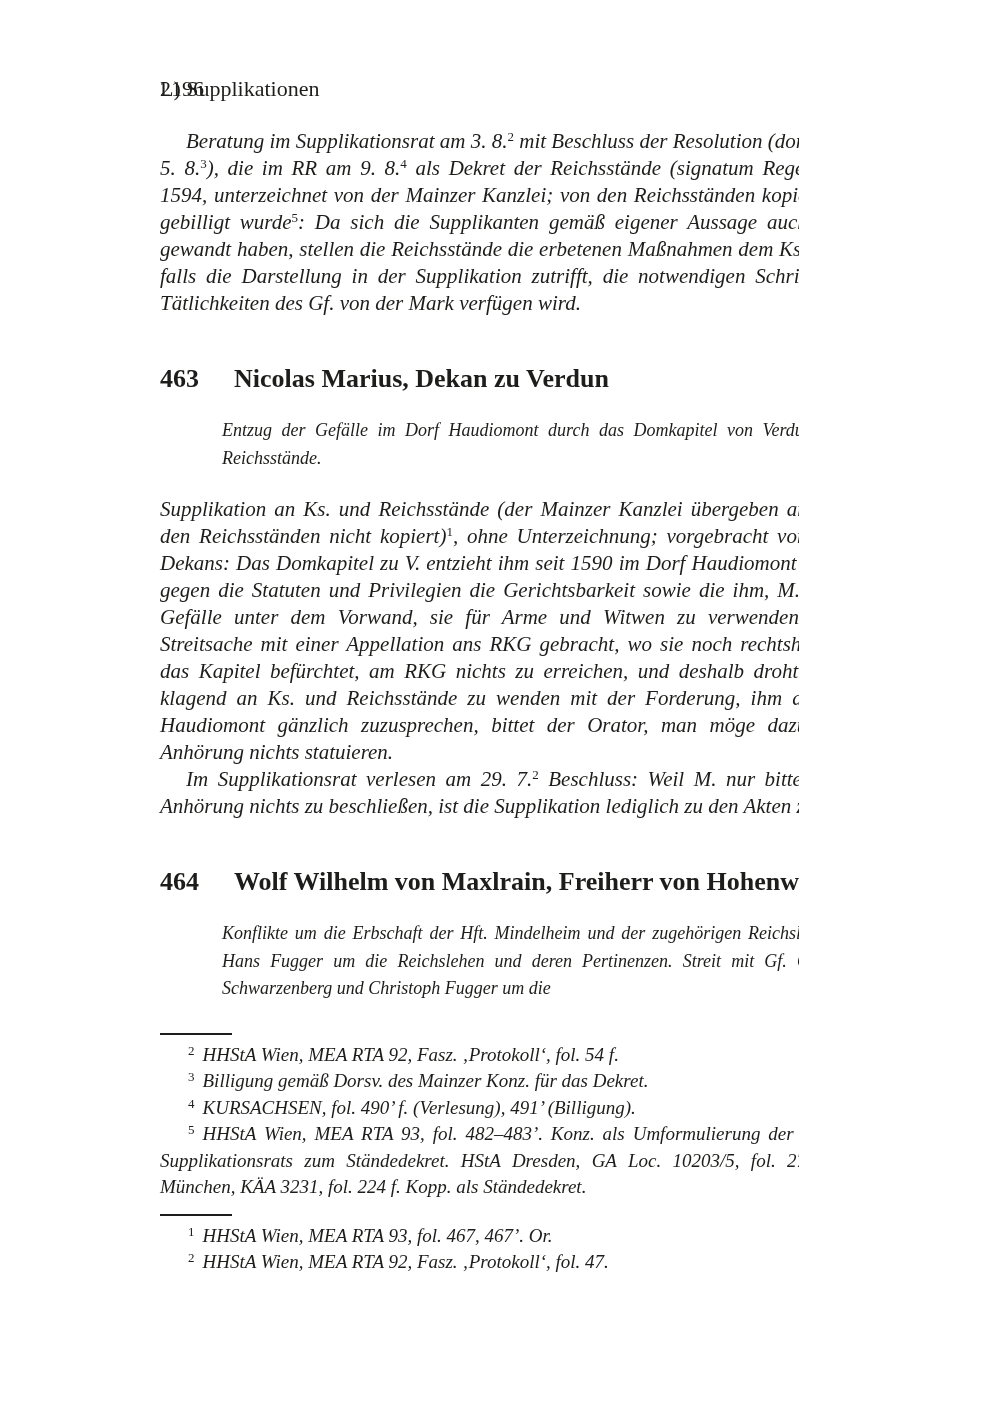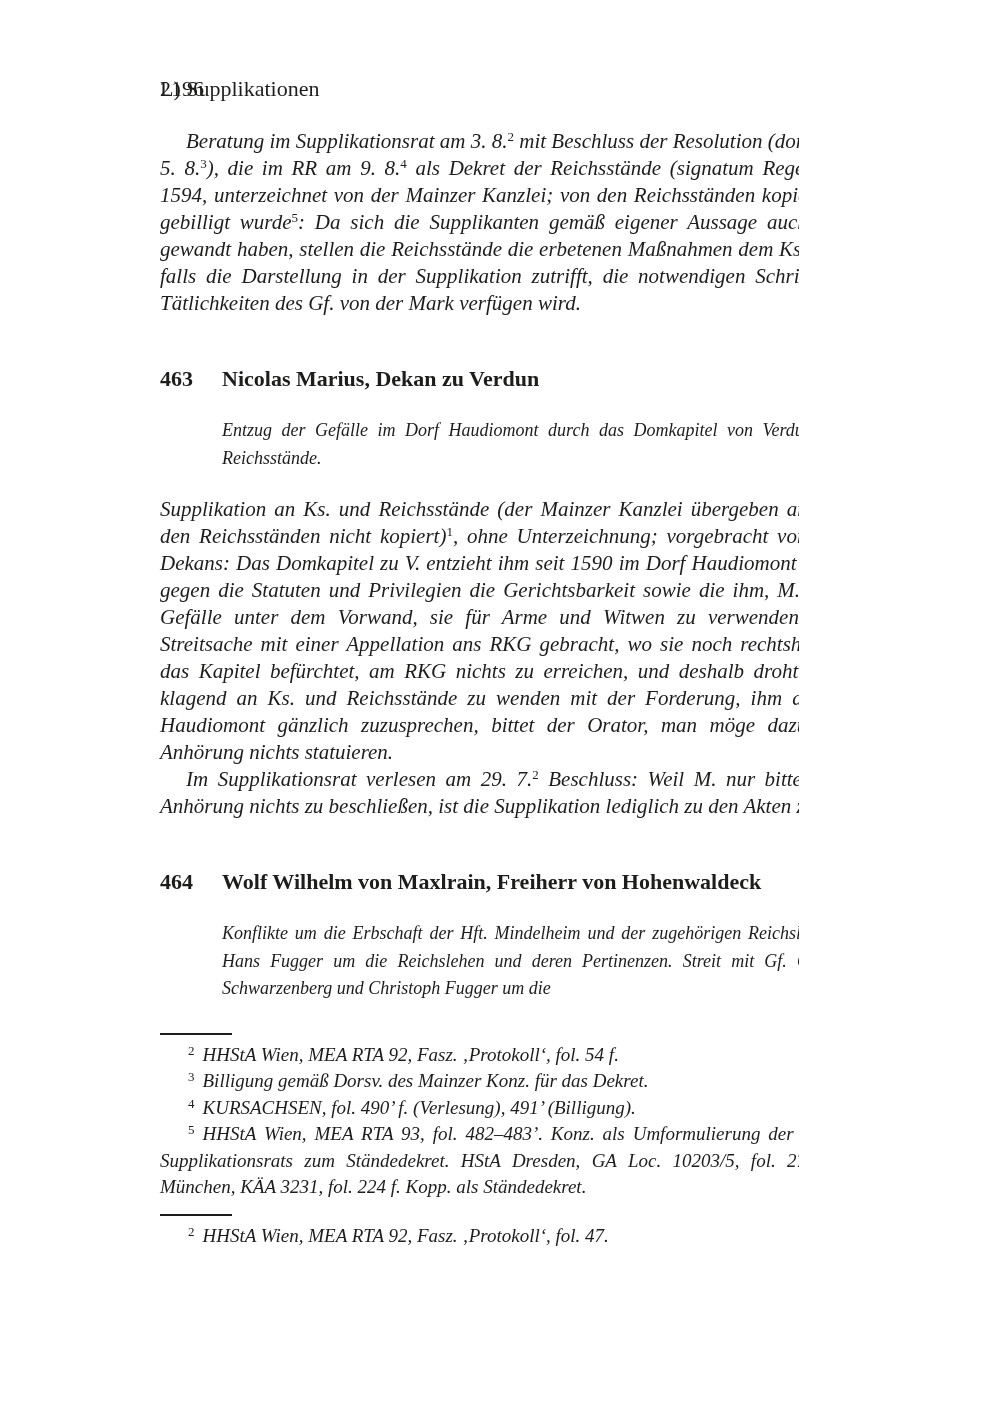--- a/index.html
+++ b/index.html
@@ -43,25 +43,26 @@
     font-style: normal;
     font-size: 13px;
     line-height: 0;
     vertical-align: 7px;
     letter-spacing: 0;
   }
 
   
   .entry-heading {
     display: flex;
-    font-size: 22px;
+    font-size: 26px;
     font-weight: bold;
     font-style: normal;
     margin: 48px 0 0 0;
     line-height: 28px;
+    gap: 12px;
   }
   .entry-num { flex: none; width: 62px; }
 
   .summary {
     font-style: italic;
     font-size: 18px;
     line-height: 27.5px;
     text-align: justify;
     margin: 24px 0 0 62px;
   }
@@ -135,19 +136,22 @@
           <sup class="note">4</sup><span>KURSACHSEN, fol. 490’ f. (Verlesung), 491’ (Billigung).</span>
         </p>
         <p class="fn">
           <sup class="note">5</sup><span>HHStA Wien, MEA RTA 93, fol. 482–483’. Konz. als Umformulierung der Resolution des Supplikationsrats zum Ständedekret. HStA Dresden, GA Loc. 10203/5, fol. 273–274’. HStA München, KÄA 3231, fol. 224 f. Kopp. als Ständedekret.</span>
         </p>
       </div>
 
       <div class="fngroup">
         <hr class="fnrule">
         <p class="fn">
+          <sup class="note">1</sup><span>HHStA Wien, MEA RTA 93, fol. 467, 467’. Or.</span>
+        </p>
+        <p class="fn">
           <sup class="note">2</sup><span>HHStA Wien, MEA RTA 92, Fasz. ‚Protokoll‘, fol. 47.</span>
         </p>
       </div>
 
     </footer>
   </div>
 </div>
 
 </body></html>

